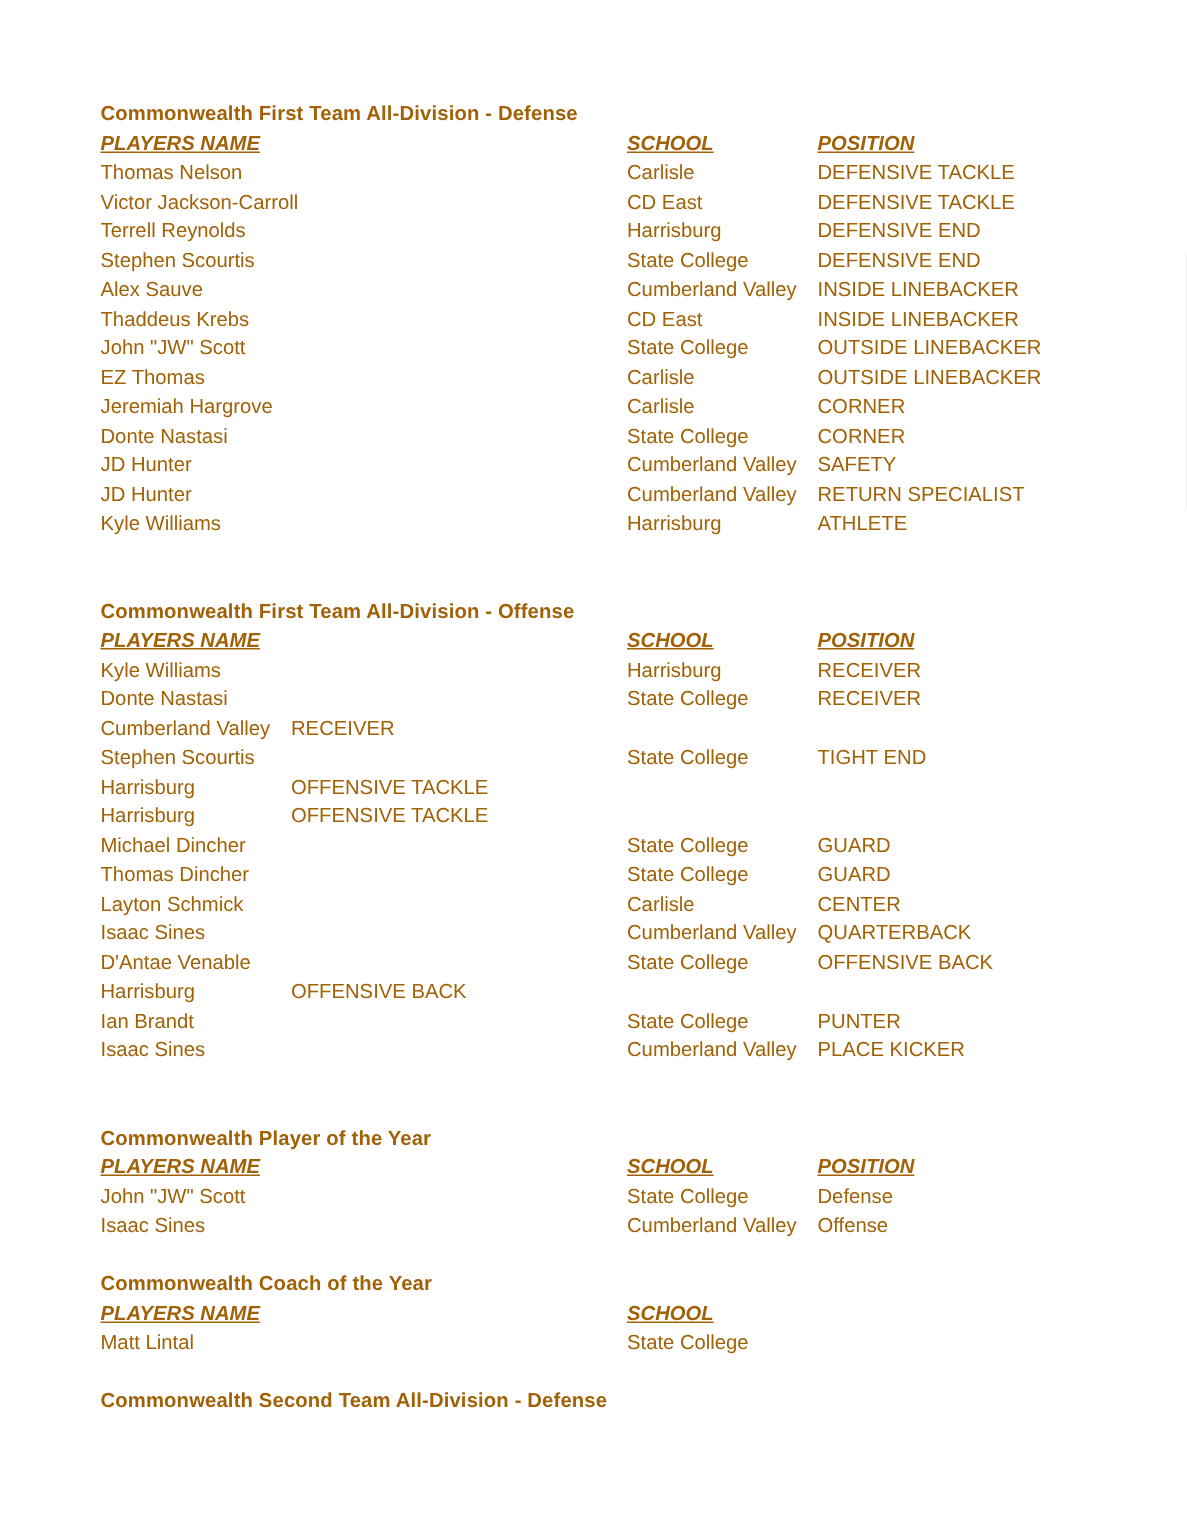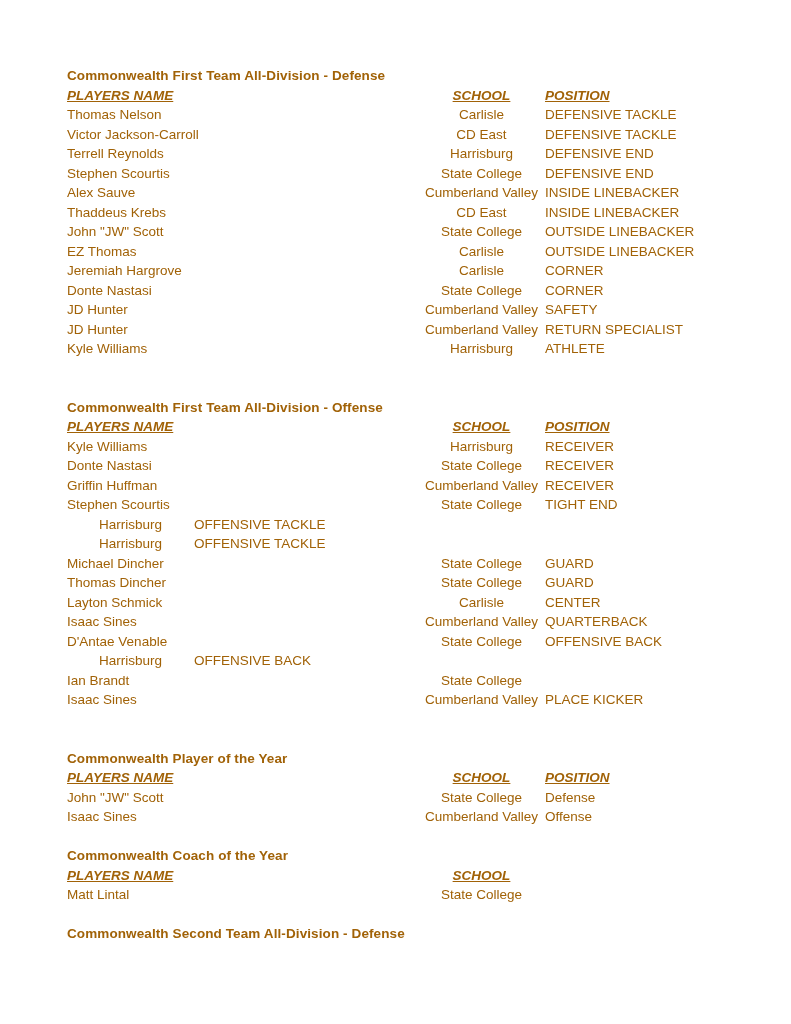--- a/index.html
+++ b/index.html
@@ -32,21 +32,21 @@
     line-height: 19.5px;
     letter-spacing: 0.1px;
   }
   .row {
     display: flex;
     line-height: 19.5px;
     white-space: nowrap;
   }
   .cell { display: block; }
   .cell.col0 { flex: 0 0 351px; width: 351px; }
-  .cell.col1 { flex: 0 0 127px; width: 127px; text-align: center; }
+  .cell.col1 { flex: 0 0 127px; width: 127px; }
   .cell.col2 { flex: 1 1 auto; }
   .header-row .cell {
     font-weight: bold;
     font-style: italic;
   }
   .header-row .cell span.u {
     text-decoration: underline;
   }
 </style>
 </head>
@@ -138,21 +138,20 @@
           <span class="cell col0">Kyle Williams</span>
           <span class="cell col1">Harrisburg</span>
           <span class="cell col2">RECEIVER</span>
         </div>
         <div class="row">
           <span class="cell col0">Donte Nastasi</span>
           <span class="cell col1">State College</span>
           <span class="cell col2">RECEIVER</span>
         </div>
         <div class="row">
-          <span class="cell col0">Griffin Huffman</span>
           <span class="cell col1">Cumberland Valley</span>
           <span class="cell col2">RECEIVER</span>
         </div>
         <div class="row">
           <span class="cell col0">Stephen Scourtis</span>
           <span class="cell col1">State College</span>
           <span class="cell col2">TIGHT END</span>
         </div>
         <div class="row">
           <span class="cell col1">Harrisburg</span>
@@ -187,20 +186,21 @@
           <span class="cell col1">State College</span>
           <span class="cell col2">OFFENSIVE BACK</span>
         </div>
         <div class="row">
           <span class="cell col1">Harrisburg</span>
           <span class="cell col2">OFFENSIVE BACK</span>
         </div>
         <div class="row">
           <span class="cell col0">Ian Brandt</span>
           <span class="cell col1">State College</span>
+          <span class="cell col2">PUNTER</span>
         </div>
         <div class="row">
           <span class="cell col0">Isaac Sines</span>
           <span class="cell col1">Cumberland Valley</span>
           <span class="cell col2">PLACE KICKER</span>
         </div>
       </section>
       <section class="doc-section gap-large">
         <h2 class="section-title">Commonwealth Player of the Year</h2>
         <div class="row header-row">

